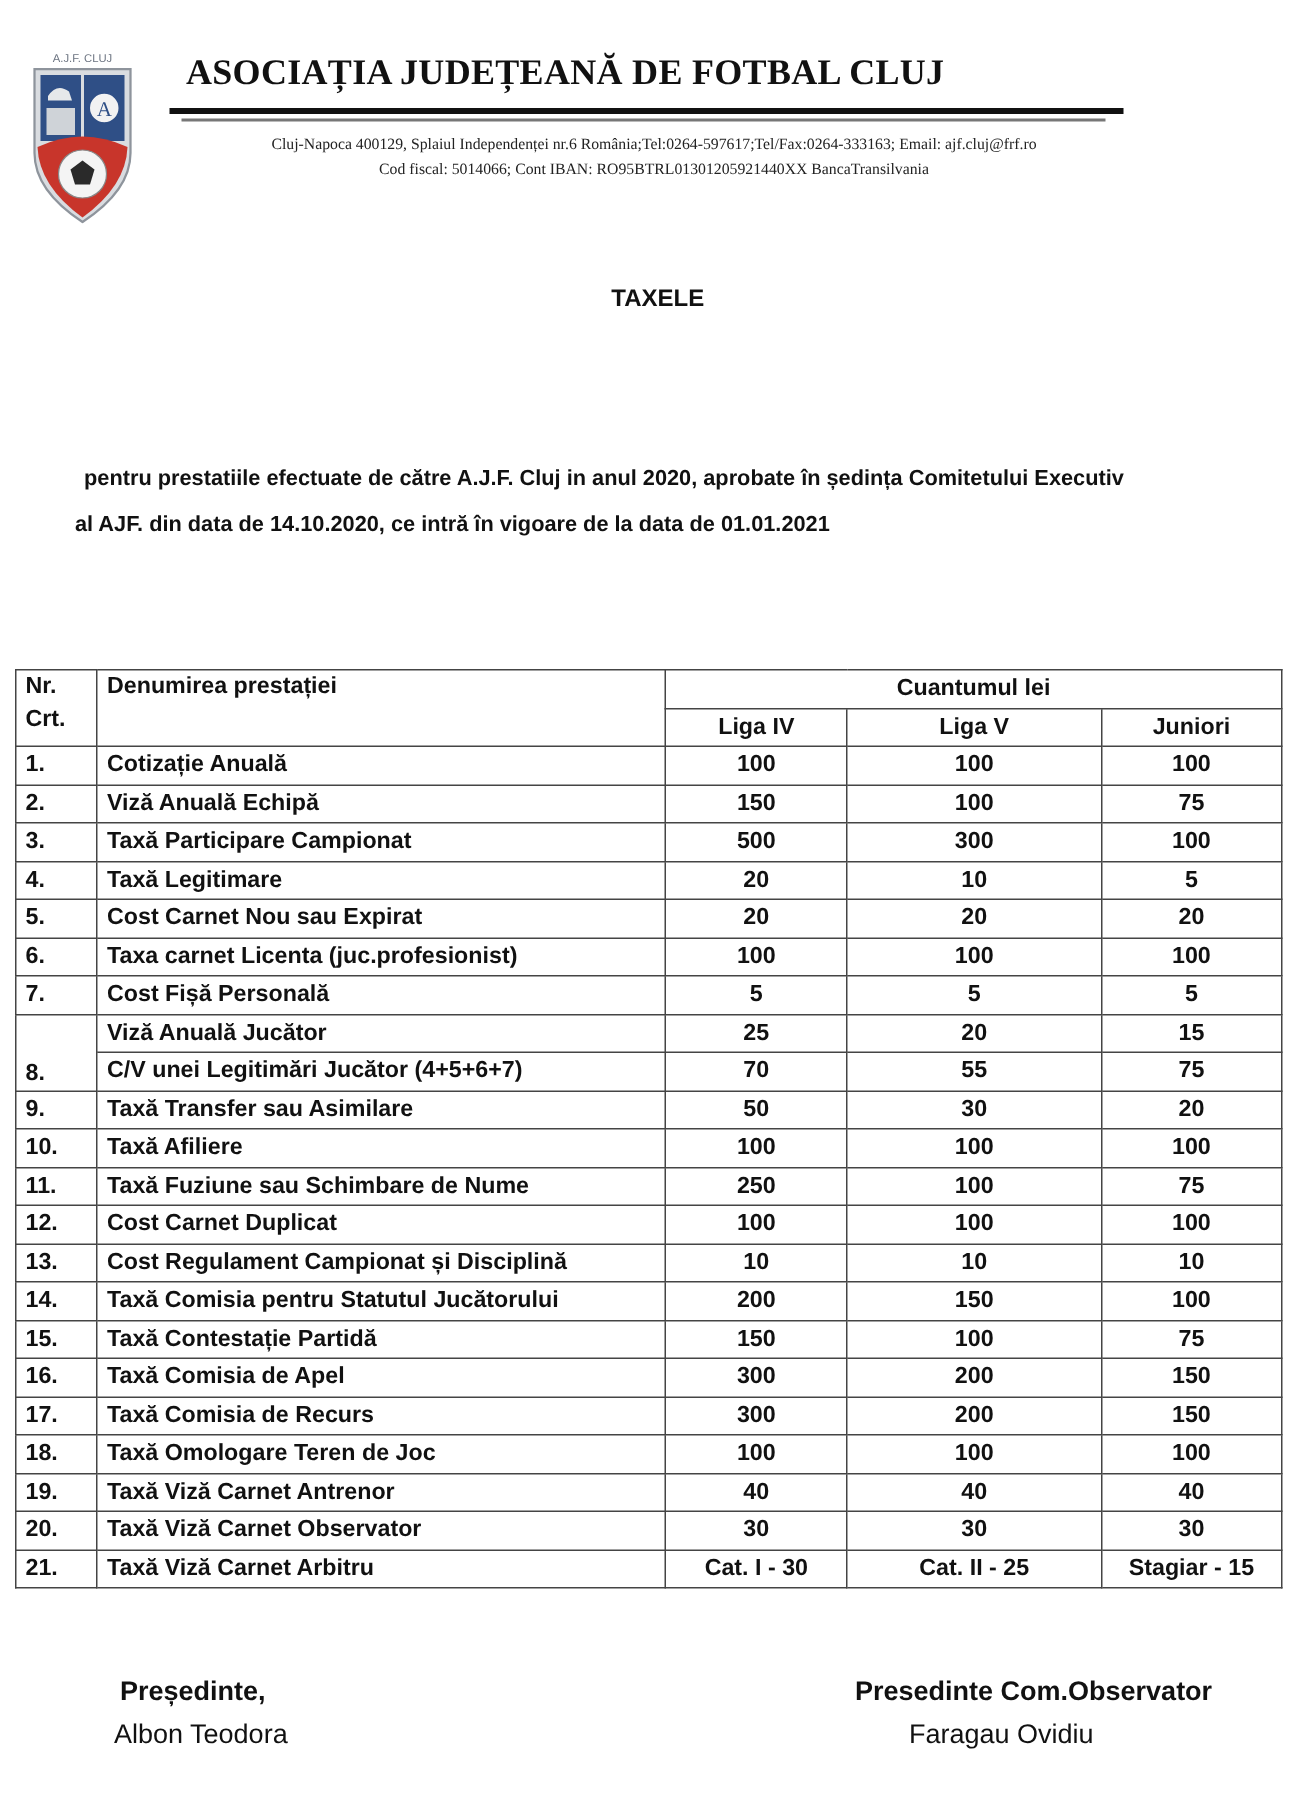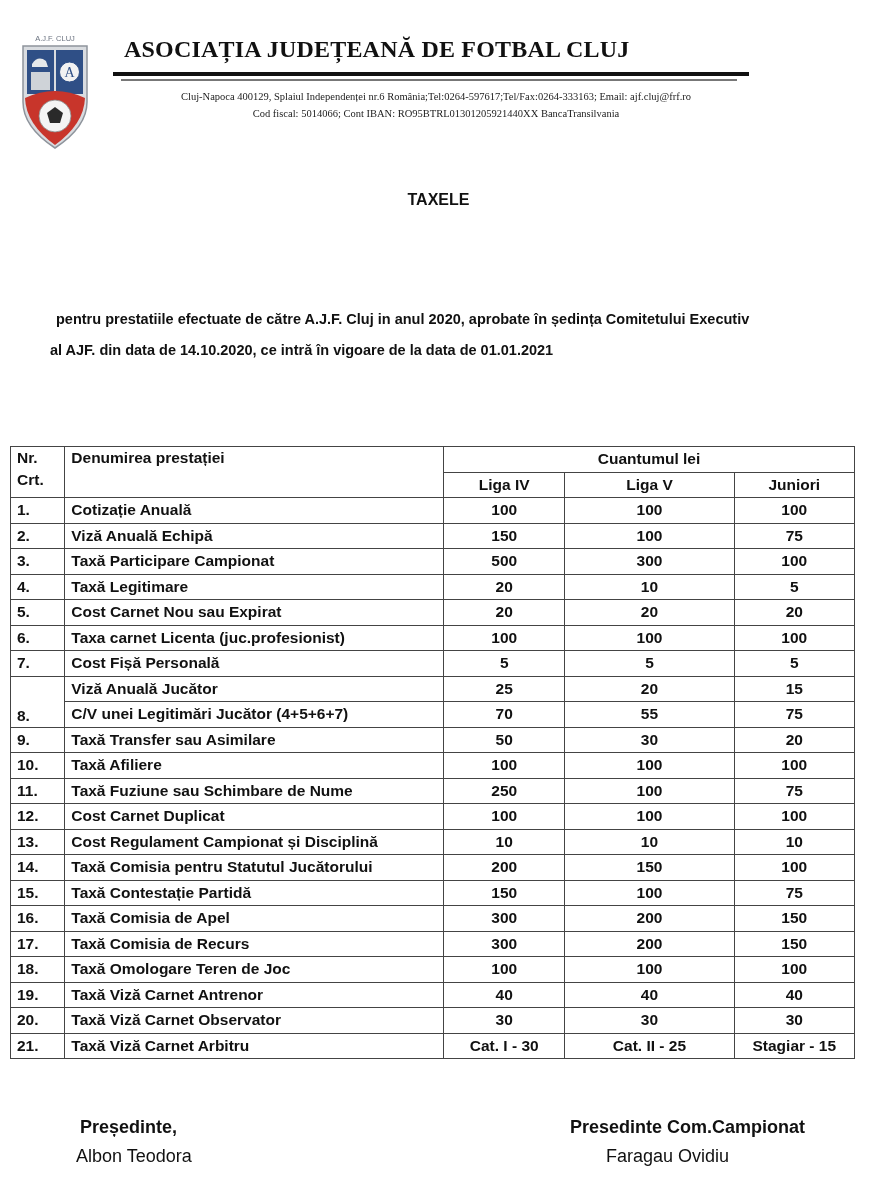--- a/index.html
+++ b/index.html
@@ -256,15 +256,15 @@
       <td class="c-val">Stagiar - 15</td>
     </tr>
   </tbody>
 </table>
 
 <div class="sign left">
   <div class="role">Președinte,</div>
   <div class="name">Albon Teodora</div>
 </div>
 <div class="sign right">
-  <div class="role">Presedinte Com.Campionat</div>
+  <div class="role">Presedinte Com.Observator</div>
   <div class="name">Faragau Ovidiu</div>
 </div>
 
 </body></html>

